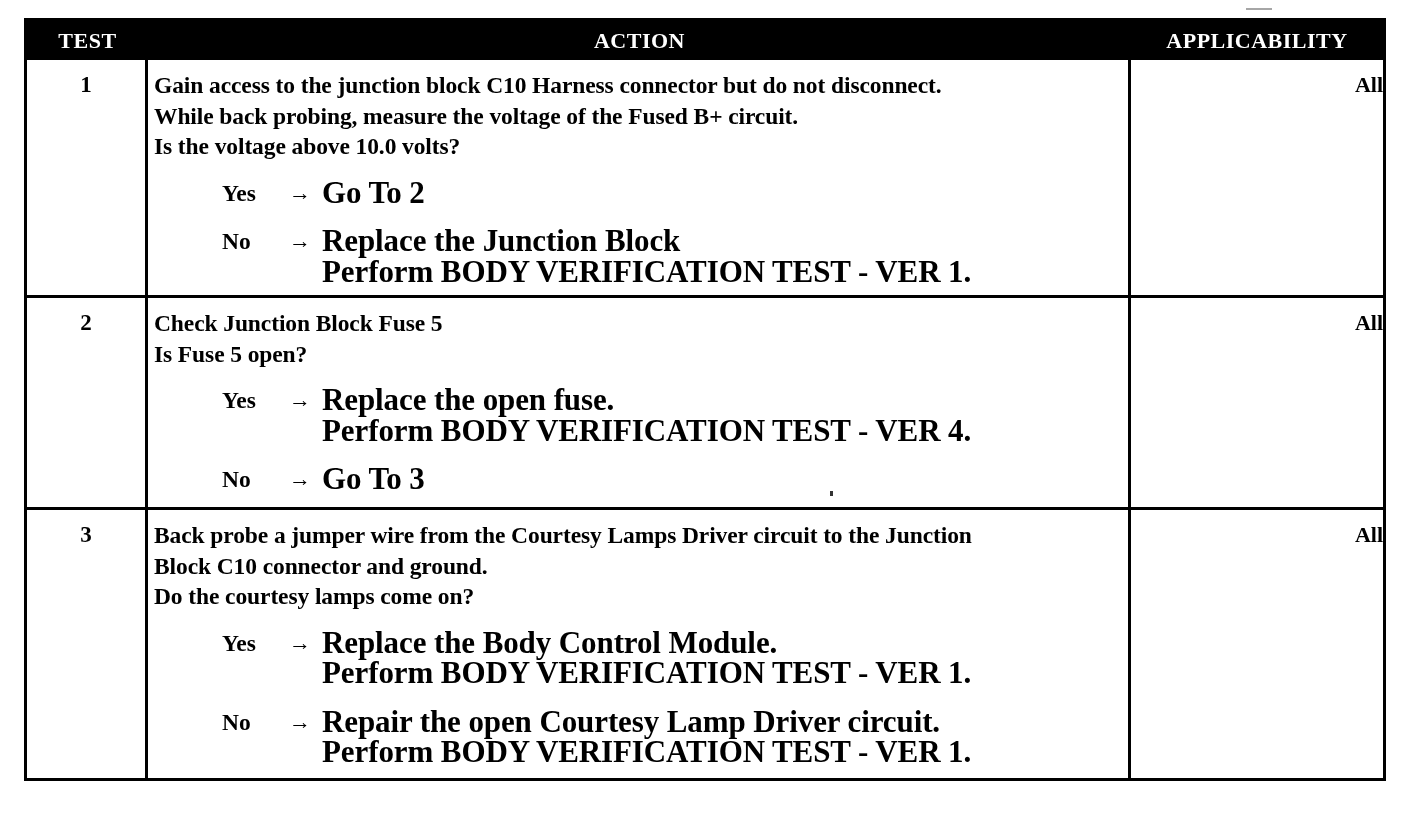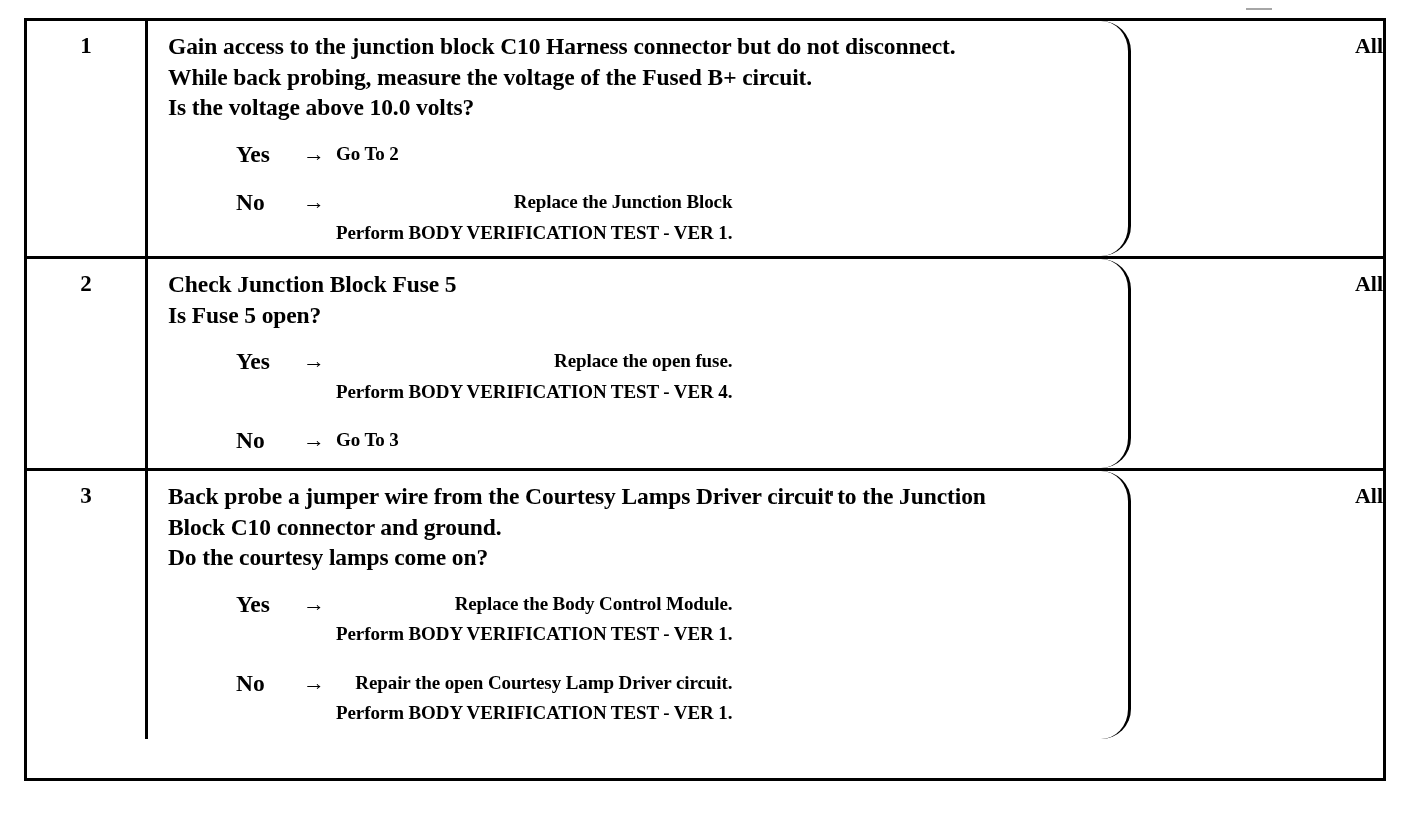--- a/index.html
+++ b/index.html
@@ -77,22 +77,21 @@
     width: 121px;
     border-right: 3px solid #000;
     text-align: center;
     font-weight: bold;
     font-size: 23px;
     padding-top: 12px;
   }
   .cell-action {
     flex: 1 1 auto;
     border-right: 3px solid #000;
-    padding: 10px 8px 0 20px;
-    border-radius: 30px;
+    padding: 10px 8px 0 6px;
   }
   .cell-applicability {
     width: 252px;
     text-align: right;
     font-weight: bold;
     font-size: 22px;
     padding-top: 12px;
   }
 
   
@@ -122,45 +121,49 @@
   }
   .branch-arrow {
     width: 44px;
     flex: 0 0 44px;
     font-size: 22px;
     line-height: 30.5px;
     text-align: center;
   }
   .branch-text {
     font-weight: bold;
-    font-size: 19px;
+    font-size: 31px;
     line-height: 30.5px;
     white-space: pre-line;
     letter-spacing: -0.1px;
-    text-align: right;
   }
 
   
   .speck {
     position: absolute;
     background: #000;
     opacity: 0.75;
   }
   #speck-top-right {
     left: 1246px; top: 8px; width: 26px; height: 2px; opacity: 0.35;
   }
   #speck-mid-row2 {
     left: 830px; top: 491px; width: 3px; height: 5px; opacity: 0.8;
   }
 </style>
 </head>
 <body>
 
 <div id="diagnostic-table">
 
+  <div class="thead">
+    <div class="th th-test">TEST</div>
+    <div class="th th-action">ACTION</div>
+    <div class="th th-applicability">APPLICABILITY</div>
+  </div>
 
   <div class="tbody">
 
     <div class="trow r1">
       <div class="cell cell-test">1</div>
       <div class="cell cell-action">
         <div class="stmt">Gain access to the junction block C10 Harness connector but do not disconnect.
 While back probing, measure the voltage of the Fused B+ circuit.
 Is the voltage above 10.0 volts?</div>
         <div class="branches">

